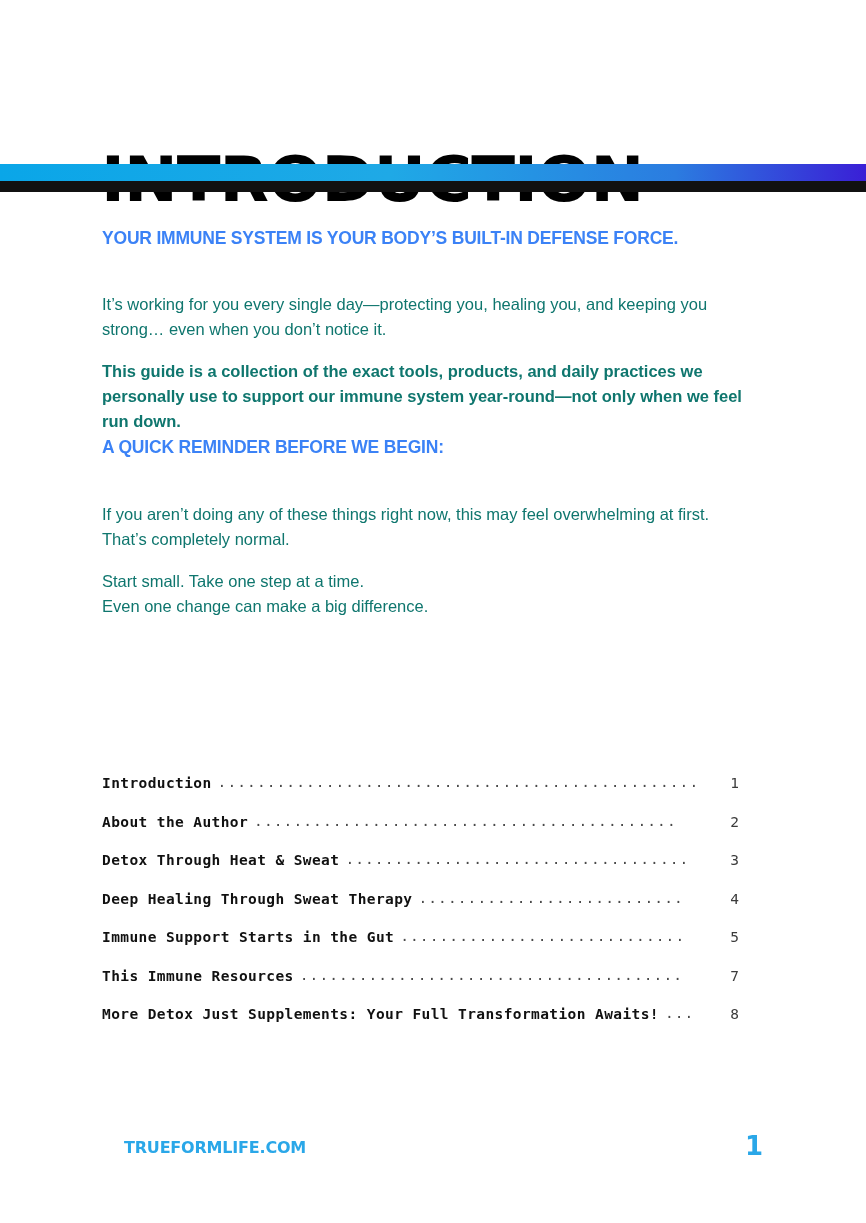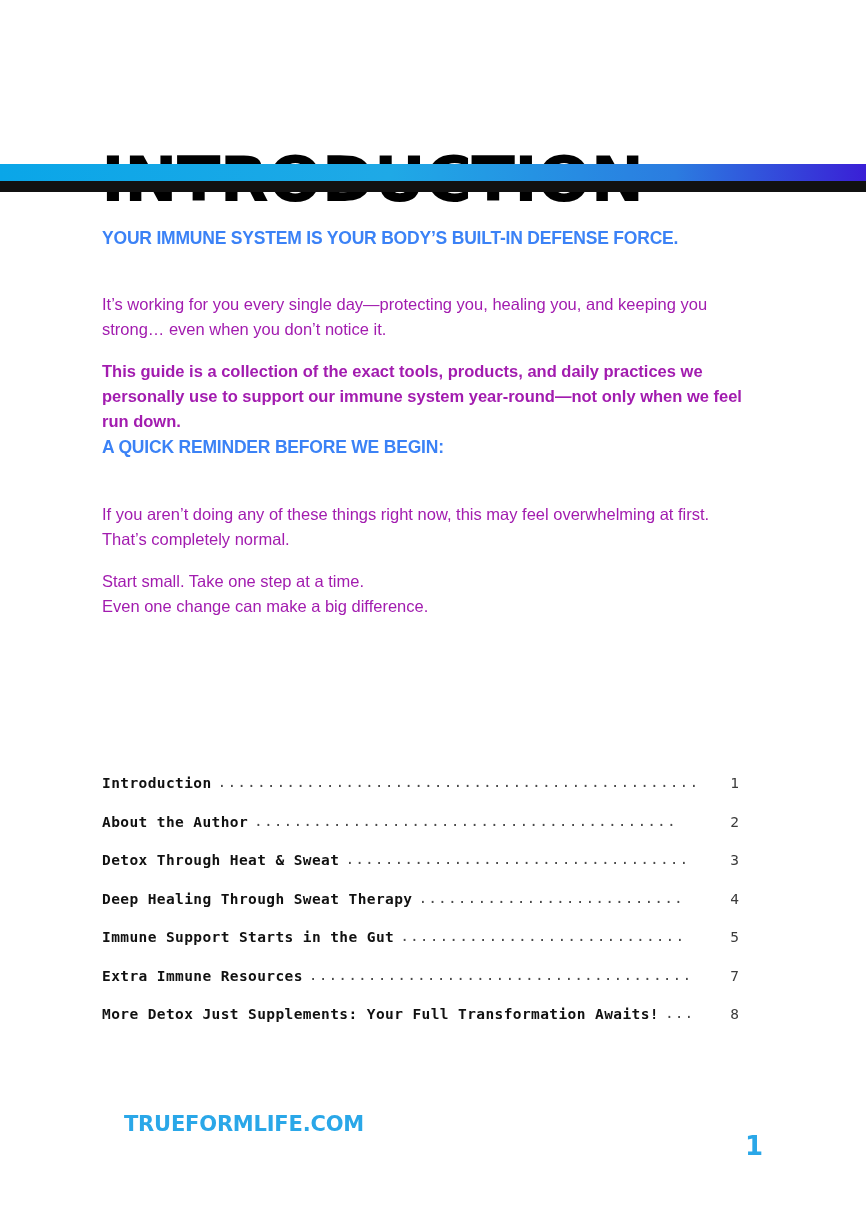--- a/index.html
+++ b/index.html
@@ -64,21 +64,21 @@
     letter-spacing: -0.2px;
     color: #3b82f6;
     transform: scaleX(1.0);
     transform-origin: left top;
   }
   .para {
     position: absolute;
     font-family: "Liberation Sans", sans-serif;
     font-size: 16.5px;
     line-height: 25px;
-    color: #a21caf;
+    color: #0f766e;
   }
 
   #subhead1 { left: 102px; top: 228px; }
   #para1    { left: 102px; top: 275px; width: 645px; }
   #para2    { left: 102px; top: 342px; width: 648px; font-weight: bold; }
   #subhead2 { left: 102px; top: 437px; }
   #para3    { left: 102px; top: 485px; width: 645px; }
   #para4    { left: 102px; top: 552px; width: 645px; }
   #para5    { left: 102px; top: 620px; width: 645px; }
   #subhead3 { left: 102px; top: 700px; font-size: 19px; letter-spacing: 0px; }
@@ -117,24 +117,24 @@
     color: #3c3c3c;
     font-size: 14.5px;
     min-width: 12px;
     text-align: right;
   }
 
   
   .footer-site {
     position: absolute;
     left: 124px;
-    top: 1112px;
+    top: 1138px;
     font-family: "DejaVu Sans", sans-serif;
     font-weight: bold;
-    font-size: 21px;
+    font-size: 16px;
     letter-spacing: -0.2px;
     color: #2aa7e8;
   }
   .footer-page {
     position: absolute;
     right: 103px;
     top: 1131px;
     font-family: "DejaVu Sans", sans-serif;
     font-weight: bold;
     font-size: 26px;
@@ -190,21 +190,21 @@
     </div>
 
     <div class="toc-row">
       <span class="toc-title">Immune Support Starts in the Gut</span>
       <span class="toc-dots">.............................</span>
       <span class="toc-page">5</span>
     </div>
 
 
     <div class="toc-row">
-      <span class="toc-title">Extra Immune Resources</span>
+      <span class="toc-title">This Immune Resources</span>
       <span class="toc-dots">.......................................</span>
       <span class="toc-page">7</span>
     </div>
 
     <div class="toc-row">
       <span class="toc-title">More Detox Just Supplements: Your Full Transformation Awaits!</span>
       <span class="toc-dots">...</span>
       <span class="toc-page">8</span>
     </div>
 

